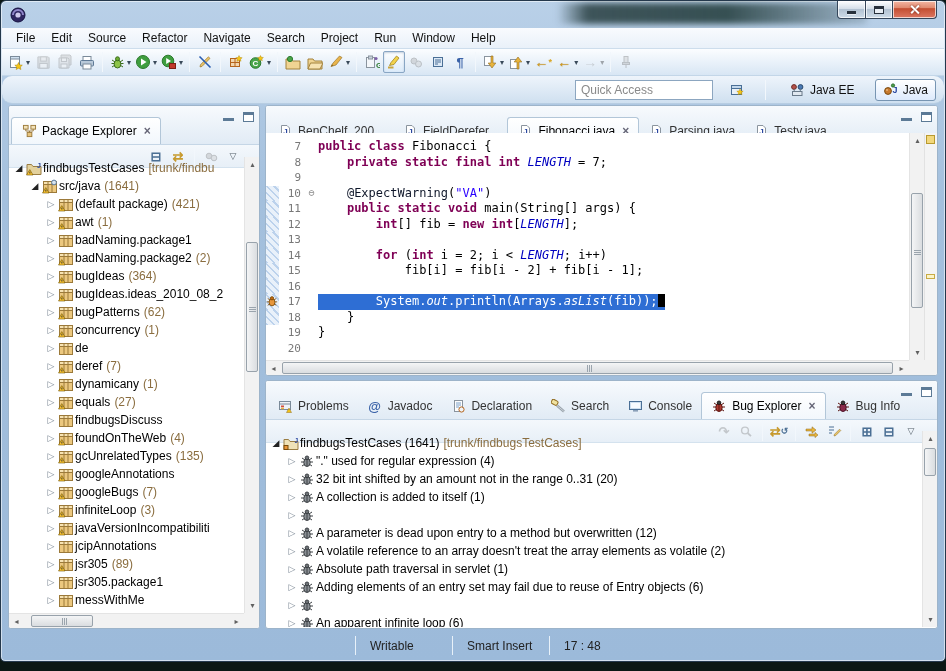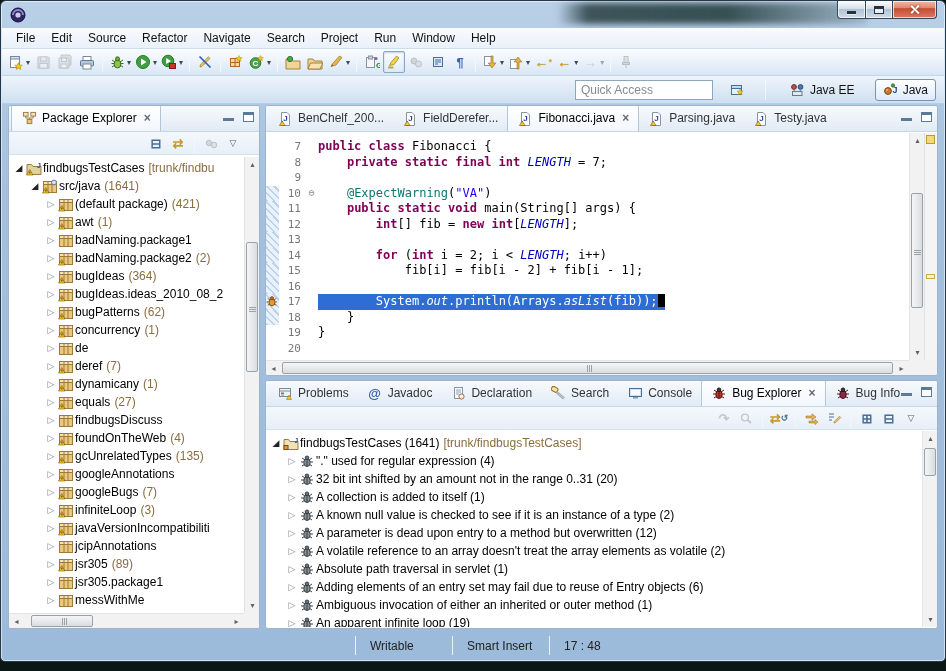--- a/index.html
+++ b/index.html
@@ -21,39 +21,39 @@
   .glyph-max { width:10px; height:8px; border:1px solid #27313c; border-top:3px solid #27313c; background:#e8eef4; }
   .glyph-x { position:relative; width:11px; height:11px; }
   .glyph-x::before,.glyph-x::after { content:""; position:absolute; left:5px; top:0; width:2.4px; height:11px; background:#fff; box-shadow:0 0 2px #6e1d0d; }
   .glyph-x::before { transform:rotate(45deg); } .glyph-x::after { transform:rotate(-45deg); }
 
   .menubar { position:absolute; left:1px; right:1px; top:27px; height:21px; background:linear-gradient(#f9fbfe,#e9f1f9); border-bottom:1px solid #cdddec; display:flex; align-items:center; padding-left:6px; }
   .menu-item { padding:2px 8px; color:#111; border-radius:2px; }
 
   .toolbar { position:absolute; left:1px; right:1px; display:flex; align-items:center; padding:0 4px; }
   .tb1 { top:48px; height:27px; background:linear-gradient(#fcfdff,#dcc 0%, #fbfdff 0%, #d8e6f4); border-bottom:1px solid #c3d6e8; }
-  .tb2 { top:75px; height:28px; background:linear-gradient(#eef4fb,#cfe0f0); border-bottom:1px solid #b7cde2; }
+  .tb2 { top:75px; height:28px; background:linear-gradient(#eef4fb,#cfe0f0); border-bottom:1px solid #b7cde2;border-radius:10px; }
   .tbtn { height:22px; min-width:22px; display:flex; align-items:center; justify-content:center; border:1px solid transparent; border-radius:2px; gap:1px; padding:0 1px; }
   .tbtn.pressed { border-color:#89a6c4; background:linear-gradient(#fefefe,#dcebfa); box-shadow:inset 0 1px 2px rgba(90,120,160,.35); }
   .tbtn.disabled { opacity:.45; filter:grayscale(.8); }
   .caret { font-size:8px; color:#3a4a5a; margin-left:1px; }
   .tsep { width:1px; height:20px; background:#b3c6d9; border-right:1px solid #f2f7fc; margin:0 4px; }
   .uni { font-size:13px; line-height:13px; }
   .arrgold { color:#d99f1e; font-weight:bold; font-size:14px; text-shadow:0 0 1px #8a6207; }
   .arrgray { color:#9aa4ae; font-weight:bold; font-size:14px; }
 
   .qa-input { width:138px; height:20px; border:1px solid #8ca6c0; background:#fff; font-family:"Liberation Sans",sans-serif; font-size:12px; padding:0 5px; color:#333; }
   .qa-input::placeholder { color:#8a8a8a; }
   .persp { display:flex; align-items:center; gap:12px; margin-left:14px; padding-right:4px; }
   .pbtn { display:flex; align-items:center; gap:4px; padding:2px 7px; border:1px solid transparent; border-radius:3px; color:#111; }
   .pbtn.active { border-color:#7795b2; background:linear-gradient(#ffffff,#ddeafc); box-shadow:inset 0 1px 0 #fff; }
 
   
   .view { position:absolute; background:#fff; border:1px solid #9db4ca; border-radius:3px; overflow:hidden; }
-  .vtabbar { height:26px; background:linear-gradient(#f7fafd,#e1ebf5); border-bottom:1px solid #c5d6e6; display:flex; align-items:flex-end; padding-left:2px; position:relative; }
+  .vtabbar { height:39px; background:linear-gradient(#f7fafd,#e1ebf5); border-bottom:1px solid #c5d6e6; display:flex; align-items:flex-end; padding-left:2px; position:relative; }
   .vtab { height:26px; display:flex; align-items:center; gap:5px; padding:0 9px; color:#333; white-space:nowrap; }
   .vtab.active { background:linear-gradient(#ffffff,#f2f7fc); border:1px solid #b2c6d8; border-bottom:none; border-radius:3.5px 3.5px 0 0; color:#000; height:27px; }
   .vtab .tclose { color:#667; font-size:12px; font-weight:bold; margin-left:2px; }
   .vminmax { position:absolute; right:5px; top:6px; display:flex; gap:9px; }
   .vm-min { width:11px; height:9px; border-bottom:3px solid #5c7astem; border-bottom:3px solid #5c7a96; }
   .vm-max { width:11px; height:10px; border:1.5px solid #5c7a96; border-top:3px solid #5c7a96; background:#fff; }
   .viewtb { height:23px; background:linear-gradient(#f4f8fc,#e7eff7); border-bottom:1px solid #d4e2ee; display:flex; align-items:center; justify-content:flex-end; padding-right:16px; gap:2px; }
   .viewtb .tbtn { height:19px; min-width:19px; }
 
   
@@ -81,21 +81,21 @@
   .c-ann { width:13px; flex:none; position:relative; }
   .c-ann.diff { background-image:repeating-linear-gradient(45deg,#bcd2ec 0 2px,#e9f1fa 2px 5px); }
   .c-num { width:26px; flex:none; text-align:right; padding-right:4px; color:#787878; font-size:11px; }
   .c-fold { width:13px; flex:none; color:#8a8a8a; font-size:10px; line-height:14px; text-align:center; }
   .c-txt { white-space:pre; color:#000; }
   .tok-kw { color:#7f0055; font-weight:bold; }
   .tok-sf { color:#0000c0; font-style:italic; }
   .tok-str { color:#2a00ff; }
   .tok-cm { color:#3f7f5f; }
   .tok-cms { color:#3f7f5f; text-decoration:underline; text-decoration-style:wavy; text-decoration-color:#e03c31; text-decoration-thickness:1px; text-underline-offset:2px; }
-  .tok-ann { color:#0f766e; }
+  .tok-ann { color:#0f172a; }
   .tok-it { font-style:italic; }
   .selline { background:#2e6ed4; color:#fff; }
   .cursorblock { display:inline-block; width:7px; height:13px; background:#000; vertical-align:-2px; }
   .oruler { position:absolute; right:0; top:27px; bottom:15px; width:13px; background:#f4f4f4; border-left:1px solid #e2e2e2; }
   .omark-top { position:absolute; right:2px; top:2px; width:9px; height:9px; background:#f3d87c; border:1px solid #b99a2f; }
   .omark { position:absolute; right:2px; width:9px; height:5px; background:#fbf3c8; border:1px solid #c8ab45; }
 
   
   .statusbar { position:absolute; left:2px; right:2px; bottom:3px; height:25px; display:flex; align-items:center; color:#222; }
   .st-sep { width:1px; height:19px; background:#93aac1; border-right:1px solid #e8f1f9; }
@@ -1236,21 +1236,20 @@
                   <line x1="2" y1="12" x2="5" y2="10"></line>
                   <line x1="12" y1="4" x2="9" y2="6"></line>
                   <line x1="13" y1="8" x2="10" y2="8"></line>
                   <line x1="12" y1="12" x2="9" y2="10"></line>
                 </g>
                 <ellipse cx="7" cy="8.5" rx="3.2" ry="4" fill="#8a8f94" stroke="#3c4044"></ellipse>
                 <circle cx="7" cy="3.8" r="1.8" fill="#6d7276" stroke="#3c4044"></circle>
                 <line x1="7" y1="5" x2="7" y2="12" stroke="#3c4044"></line>
               </svg>
             </span>
-            <span class="tlabel">A known null value is checked to see if it is an instance of a type (2)</span>
           </div>
           <div class="trow" style="padding-left: 20px;">
             <span class="arrow">▷</span>
             <span class="ticon icon16">
               <svg width="14" height="14" viewBox="0 0 14 14">
                 <g stroke="#3c4044">
                   <line x1="2" y1="4" x2="5" y2="6"></line>
                   <line x1="1" y1="8" x2="4" y2="8"></line>
                   <line x1="2" y1="12" x2="5" y2="10"></line>
                   <line x1="12" y1="4" x2="9" y2="6"></line>
@@ -1331,40 +1330,39 @@
                   <line x1="2" y1="12" x2="5" y2="10"></line>
                   <line x1="12" y1="4" x2="9" y2="6"></line>
                   <line x1="13" y1="8" x2="10" y2="8"></line>
                   <line x1="12" y1="12" x2="9" y2="10"></line>
                 </g>
                 <ellipse cx="7" cy="8.5" rx="3.2" ry="4" fill="#8a8f94" stroke="#3c4044"></ellipse>
                 <circle cx="7" cy="3.8" r="1.8" fill="#6d7276" stroke="#3c4044"></circle>
                 <line x1="7" y1="5" x2="7" y2="12" stroke="#3c4044"></line>
               </svg>
             </span>
-            <span class="tlabel">Ambiguous invocation of either an inherited or outer method (1)</span>
           </div>
           <div class="trow" style="padding-left: 20px;">
             <span class="arrow">▷</span>
             <span class="ticon icon16">
               <svg width="14" height="14" viewBox="0 0 14 14">
                 <g stroke="#3c4044">
                   <line x1="2" y1="4" x2="5" y2="6"></line>
                   <line x1="1" y1="8" x2="4" y2="8"></line>
                   <line x1="2" y1="12" x2="5" y2="10"></line>
                   <line x1="12" y1="4" x2="9" y2="6"></line>
                   <line x1="13" y1="8" x2="10" y2="8"></line>
                   <line x1="12" y1="12" x2="9" y2="10"></line>
                 </g>
                 <ellipse cx="7" cy="8.5" rx="3.2" ry="4" fill="#8a8f94" stroke="#3c4044"></ellipse>
                 <circle cx="7" cy="3.8" r="1.8" fill="#6d7276" stroke="#3c4044"></circle>
                 <line x1="7" y1="5" x2="7" y2="12" stroke="#3c4044"></line>
               </svg>
             </span>
-            <span class="tlabel">An apparent infinite loop (19)</span>
+            <span class="tlabel">An apparent infinite loop (6)</span>
           </div>
         </div>
     </div>
     <div class="sbv" style="top:50px; bottom:1px; right:0;">
       <div class="sbtn" style="top:0;">▴</div>
       <div class="sthumb" style="left:1px; right:1px; top:17px; height:28px;"></div>
       <div class="sbtn" style="bottom:0;">▾</div>
     </div>
   </div>
 

